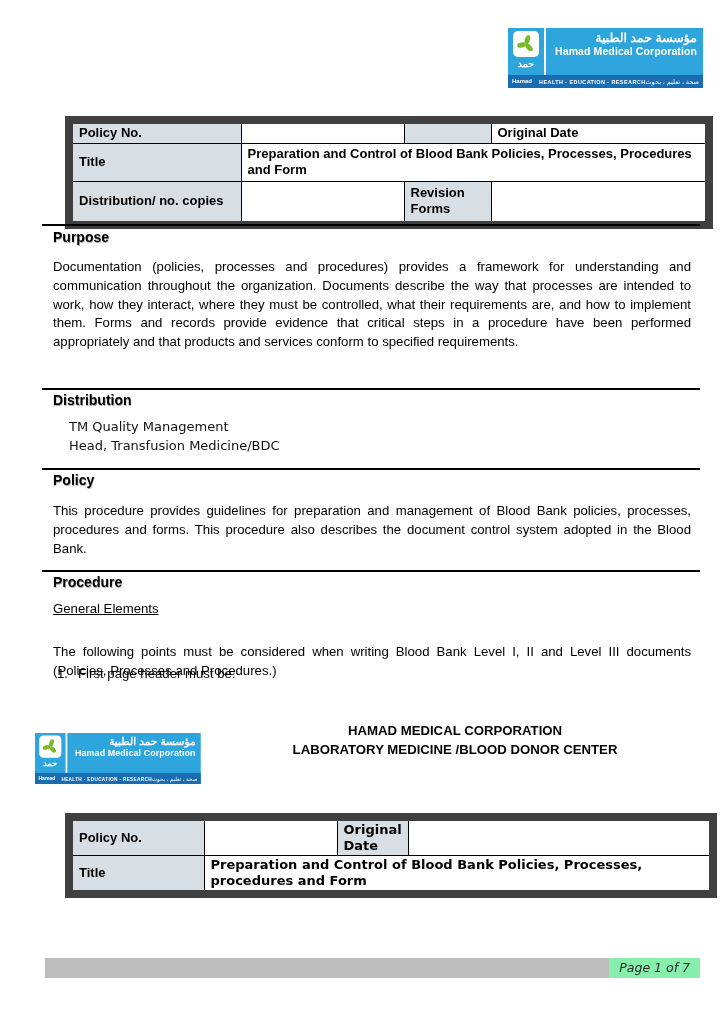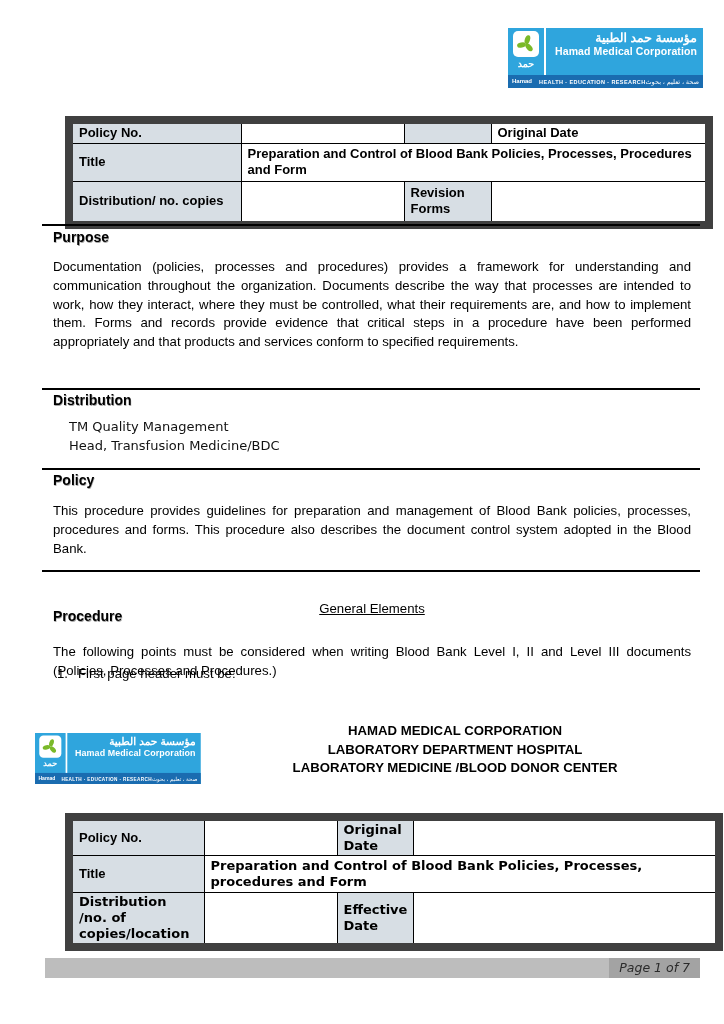--- a/index.html
+++ b/index.html
@@ -43,21 +43,21 @@
   .gothic-lines{left:53px;font-family:"DejaVu Sans",sans-serif;font-size:13px;line-height:19px;color:#111;margin-left:16px;}
   .underlined{text-decoration:underline;}
   .list-item{left:57px;display:flex;font-size:13.2px;}
   .list-item .num{width:21px;}
 
   
   .ex-header{left:230px;top:722px;width:450px;text-align:center;font-weight:bold;font-size:13.2px;line-height:18.5px;}
 
   
   .footer-bar{left:45px;top:958px;width:655px;height:20px;background:#bdbdbd;}
-  .footer-page{position:absolute;right:0;top:0;height:20px;background:#a3a3a3;padding:0 10px;
+  .footer-page{position:absolute;right:0;top:0;height:20px;background:#86efac;padding:0 10px;
     font-family:"DejaVu Sans",sans-serif;font-style:italic;font-size:12.5px;line-height:20px;color:#2b2b2b;}
 </style>
 </head>
 <body>
 
 <div class="abs dept">
 </div>
 
 <div class="abs logo-top hmc-logo">
   <div class="hmc-main">
@@ -121,31 +121,30 @@
 <div class="abs gothic-lines" style="top:417px">
   <div>TM Quality Management</div>
   <div>Head, Transfusion Medicine/BDC</div>
 </div>
 
 <div class="abs rule" style="top:468px"></div>
 <div class="abs sect-h" style="top:472px">Policy</div>
 <div class="abs para" style="top:502px">This procedure provides guidelines for preparation and management of Blood Bank policies, processes, procedures and forms. This procedure also describes the document control system adopted in the Blood Bank.</div>
 
 <div class="abs rule" style="top:570px"></div>
-<div class="abs sect-h" style="top:608px">Procedure</div>
-<div class="abs para underlined" style="top:600px;text-align:center">General Elements</div>
+<div class="abs sect-h" style="top:574px">Procedure</div>
+<div class="abs para underlined" style="top:600px;text-align:left">General Elements</div>
 <div class="abs para" style="top:643px">The following points must be considered when writing Blood Bank Level I, II and Level III documents (Policies, Processes and Procedures.)</div>
 <div class="abs list-item" style="top:666px">
   <span class="num">1.</span>
   <span>First page header must be:</span>
 </div>
 
 <div class="abs ex-header">
   <div>HAMAD MEDICAL CORPORATION</div>
-  <div>LABORATORY DEPARTMENT HOSPITAL</div>
   <div>LABORATORY MEDICINE /BLOOD DONOR CENTER</div>
 </div>
 
 <div class="abs logo-embed hmc-logo">
   <div class="hmc-main">
     <div class="hmc-left">
       <div class="hmc-leafbox">
         <svg viewBox="0 0 24 24" width="20" height="20" aria-hidden="true">
           <g fill="#7ab929">
             <ellipse cx="12" cy="6.5" rx="3.1" ry="5.4" transform="rotate(18 12 12)"></ellipse>
@@ -179,24 +178,18 @@
       <tr style="height:32px">
     <td class="gray">Policy No.</td>
     <td></td>
     <td class="gray f-gothic">Original Date</td>
     <td></td>
   </tr>
   <tr style="height:37px">
     <td class="gray">Title</td>
     <td colspan="3" class="f-gothic">Preparation and Control of Blood Bank Policies, Processes, procedures and Form</td>
   </tr>
-  <tr style="height:38px">
-    <td class="gray f-gothic">Distribution /no. of copies/location</td>
-    <td></td>
-    <td class="gray f-gothic">Effective Date</td>
-    <td></td>
-  </tr>
 </tbody>
   </table>
 
 <div class="abs footer-bar">
   <div class="footer-page">Page 1 of 7</div>
 </div>
 
 </body></html>

